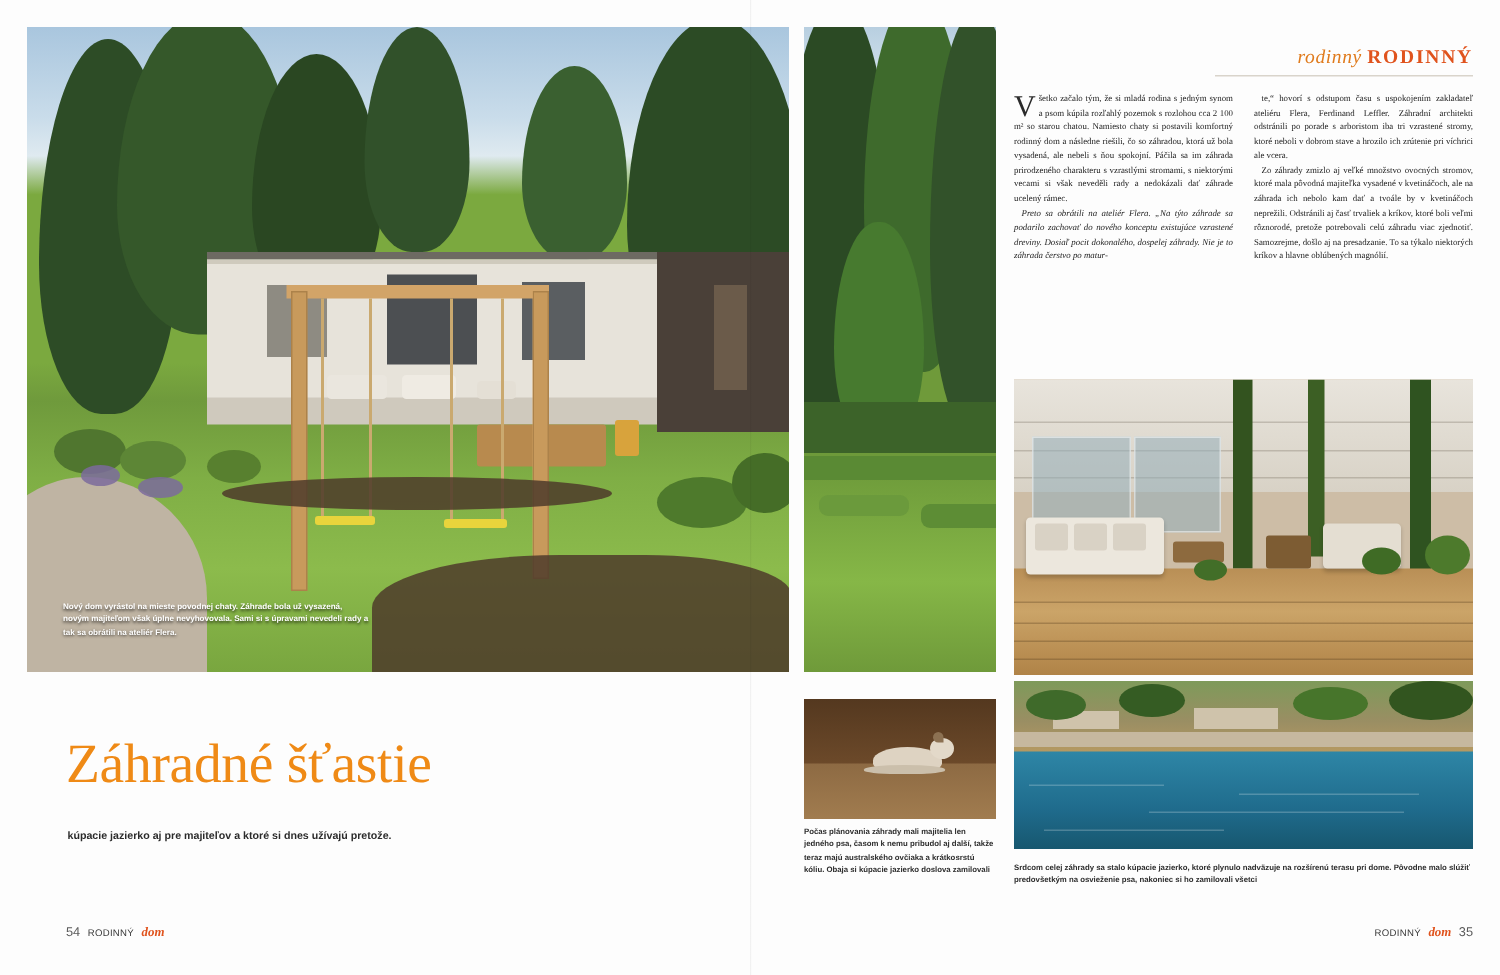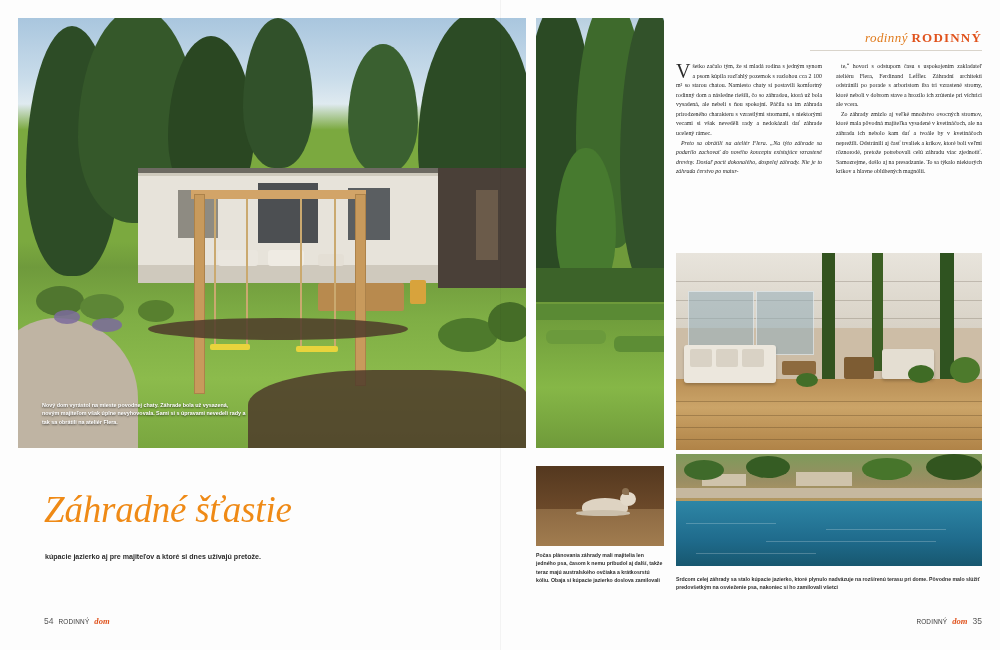--- a/index.html
+++ b/index.html
@@ -301,21 +301,20 @@
     position: absolute;
     left: 44px;
     top: 462px;
     width: 470px;
     color: #ef8a16;
     font-family: "Liberation Serif", serif;
     font-size: 37px;
     line-height: 1.22;
     font-weight: normal;
     letter-spacing: -.2px;
-    font-style: italic;
   }
   .headline .l2 { display: block; }
 
   .standfirst {
     position: absolute;
     left: 45px;
     top: 551px;
     width: 432px;
     font-family: "Liberation Sans", sans-serif;
     font-size: 7.1px;

